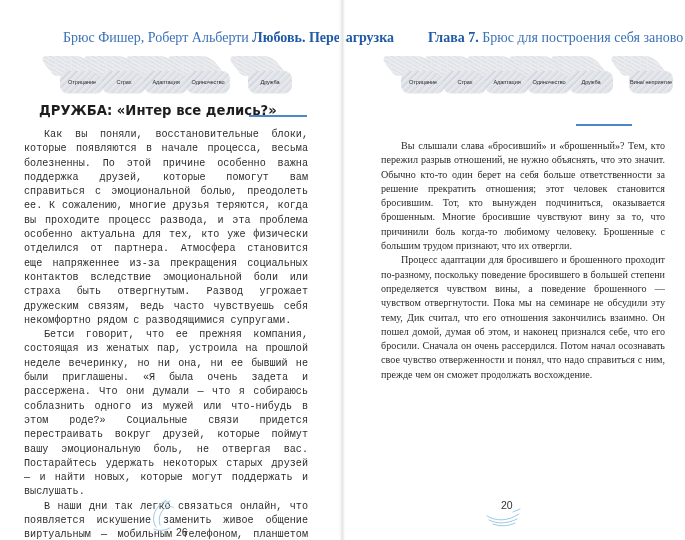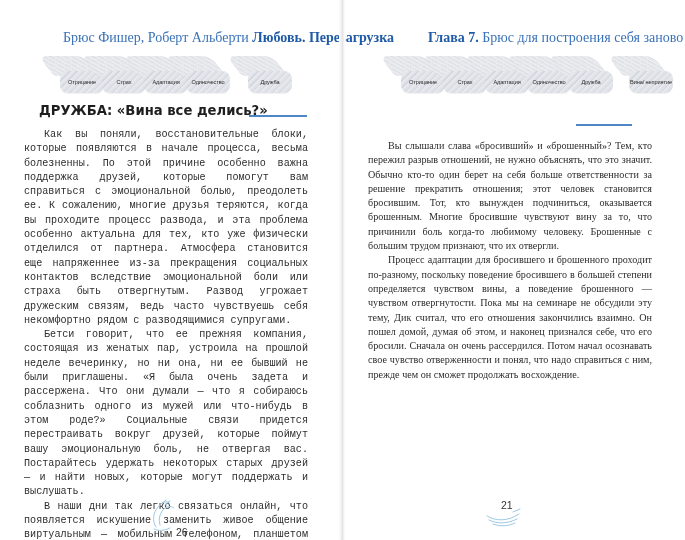--- a/index.html
+++ b/index.html
@@ -57,21 +57,21 @@
     .page-right .section-title { left: 41px; top: 103px; }
     .title-rule { position: absolute; height: 1.5px; background: #4f86c6; }
     .page-left .title-rule { left: 249px; top: 115px; width: 58px; }
     .page-right .title-rule { left: 233px; top: 124px; width: 56px; }
 
     .body-text {
       position: absolute; font-size: 10.15px; line-height: 14.3px;
       text-align: justify; color: #2d2d2d;
     }
     .page-left .body-text { left: 24px; top: 128px; width: 284px; font-family: Liberation Mono, monospace; }
-    .page-right .body-text { left: 25px; top: 139px; width: 284px; }
+    .page-right .body-text { left: 38px; top: 139px; width: 284px; }
     .body-text p { margin: 0; text-indent: 20px; hyphens: manual; }
 
     .folio { position: absolute; top: 497px; width: 60px; height: 36px; }
     .page-left .folio { left: 148px; }
     .page-right .folio { left: 140px; top: 494px; }
     .folio .num {
       position: absolute; font-family: "Liberation Sans", "DejaVu Sans", sans-serif;
       font-size: 10.5px; color: #333;
     }
     .page-left .folio .num { left: 28px; top: 9px; margin-top: 20px; }
@@ -100,21 +100,21 @@
     <div class="block" style="left:126px">
         <div class="slab"></div>
         <div class="face">Одиночество</div>
       </div>
     <div class="block" style="left:188px">
         <div class="slab"></div>
         <div class="face">Дружба</div>
       </div>
   </div>
 
-  <div class="section-title">ДРУЖБА: «Вина все делись?»</div>
+  <div class="section-title">ДРУЖБА: «Интер все делись?»</div>
   <div class="title-rule"></div>
 
   <div class="body-text">
     <p>Как вы поняли, восстановительные блоки, которые по­являются в начале процесса, весьма болезненны. По этой причине особенно важна поддержка друзей, которые помо­гут вам справиться с эмоциональной болью, преодолеть ее. К сожалению, многие друзья теряются, когда вы проходите процесс развода, и эта проблема особенно актуальна для тех, кто уже физически отделился от партнера. Атмосфера становится еще напряженнее из-за прекращения социаль­ных контактов вследствие эмоциональной боли или стра­ха быть отвергнутым. Развод угрожает дружеским связям, ведь часто чувствуешь себя некомфортно рядом с разводя­щимися супругами.</p>
     <p>Бетси говорит, что ее прежняя компания, состоящая из женатых пар, устроила на прошлой неделе вечеринку, но ни она, ни ее бывший не были приглашены. «Я была очень задета и рассержена. Что они думали — что я собираюсь соблазнить одного из мужей или что-нибудь в этом роде?» Социальные связи придется перестраивать вокруг друзей, которые поймут вашу эмоциональную боль, не отвергая вас. Постарайтесь удержать некоторых старых друзей — и найти новых, которые могут поддержать и выслушать.</p>
     <p>В наши дни так легко связаться онлайн, что появляется искушение заменить живое общение виртуальным — мо­бильным телефоном, планшетом или компьютером. Интер­нет — прекрасный ресурс во многих отношениях, но мы на­стоятельно рекомендуем вам не позволять СМС, «Твитте­ру» или «Фейсбуку» изолировать вас от личного общения.</p>
   </div>
 
   <div class="folio">
     <svg width="34" height="36" viewBox="0 0 34 36">
@@ -157,18 +157,18 @@
   </div>
 
   <div class="title-rule"></div>
 
   <div class="body-text">
     <p>Вы слышали слава «бросивший» и «брошенный»? Тем, кто пережил разрыв отношений, не нужно объяснять, что это значит. Обычно кто-то один  берет на себя больше ответственности за решение прекратить отношения; этот человек становится бросившим. Тот, кто вынужден подчи­ниться, оказывается брошенным. Многие бросившие чув­ствуют вину за то, что причинили боль когда-то любимо­му человеку. Брошенные с большим трудом признают, что их отвергли.</p>
     <p>Процесс адаптации для бросившего и брошенного про­ходит по-разному, поскольку поведение бросившего в боль­шей степени определяется чувством вины, а поведение бро­шенного — чувством отвергнутости. Пока мы на семинаре не обсудили эту тему, Дик считал, что его отношения за­кончились взаимно. Он пошел домой, думая об этом, и на­конец признался себе, что его бросили. Сначала он очень рассердился. Потом начал осознавать свое чувство отвер­женности и понял, что надо справиться с ним, прежде чем он сможет продолжать восхождение.</p>
   </div>
 
   <div class="folio">
-    <span class="num">21</span>
+    <span class="num">20</span>
     <svg width="40" height="36" viewBox="0 0 40 36">
       <path d="M4 22 C12 27,24 28,36 20 M6 26 C14 30,24 30,34 25 M10 30 C18 33,26 32,32 29 M30 18 L37 15" fill="none" stroke="#9cc8e6" stroke-width="1" stroke-linecap="round"></path>
     </svg>
   </div>
 </div>
 
 </body></html>

